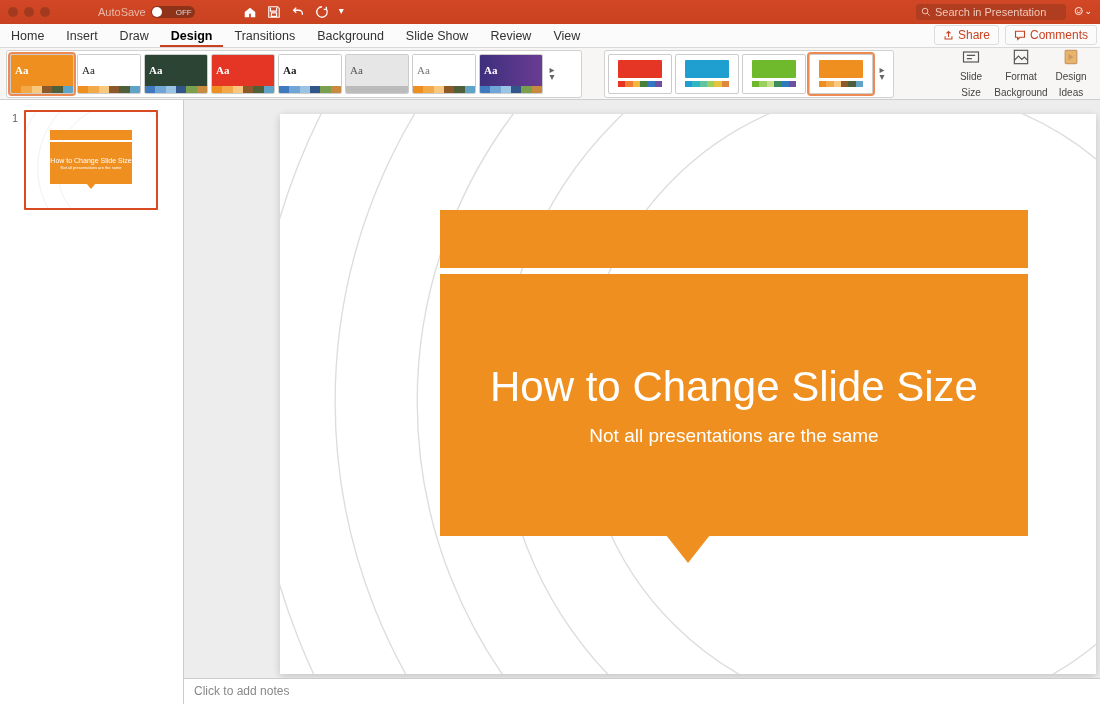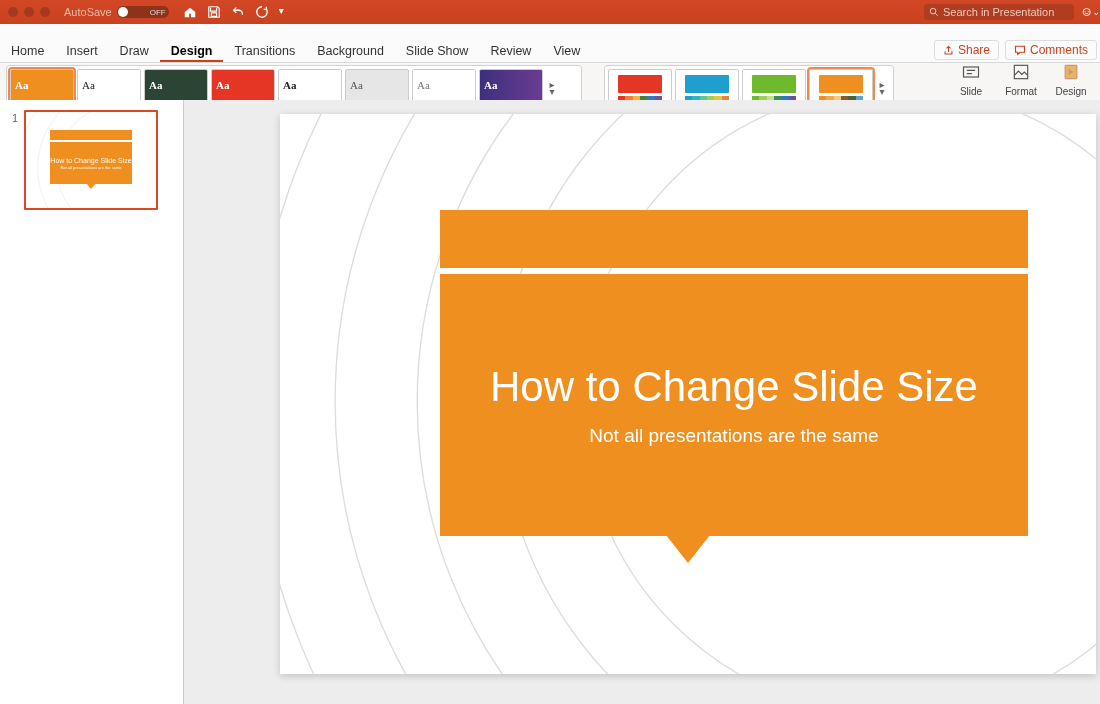--- a/index.html
+++ b/index.html
@@ -1,35 +1,35 @@
 <!DOCTYPE html>
 <html><head>
 <meta charset="utf-8">
 <style>
 * { margin: 0; padding: 0; box-sizing: border-box; font-family: -apple-system, "Segoe UI", "Helvetica Neue", Arial, sans-serif; }
 html, body { width: 1100px; height: 704px; overflow: hidden; background: #f0f0f0; }
 
 
-.titlebar { height: 24px; background: linear-gradient(#d24726,#c94220); display:flex; align-items:center; color:#fff; font-size:12px; }
+.titlebar { height: 24px; background: linear-gradient(#d24726,#c94220); display:flex; align-items:center; color:#fff; font-size:12px;gap:34px; }
 .traffic { display:flex; gap:6px; margin-left:8px; }
 .traffic span { width:10px; height:10px; border-radius:50%; background:#a33a1f; display:inline-block; }
 .autosave { margin-left:14px; color:#e9b9a9; font-size:11px; display:flex; align-items:center; gap:5px; }
-.autosave .toggle { width:52px; height:12px; border-radius:7px; background:#8e321a; position:relative; font-size:8px; color:#ddd; display:flex; align-items:center; justify-content:flex-end; padding-right:3px; }
+.autosave .toggle { width:44px; height:12px; border-radius:7px; background:#8e321a; position:relative; font-size:8px; color:#ddd; display:flex; align-items:center; justify-content:flex-end; padding-right:3px; }
 .autosave .toggle::before { content:""; position:absolute; left:1px; top:1px; width:10px; height:10px; background:#fff; border-radius:50%; }
 .tb-icons { display:flex; gap:10px; margin-left:14px; align-items:center; }
 .tb-icons svg, .tb-icons span.glyph { width:14px; height:14px; fill:#fff; color:#fff; font-size:13px; }
 .titlebar .title { position:absolute; left:0; right:0; text-align:center; font-size:12px; pointer-events:none; }
-.tb-right { margin-left:auto; display:flex; align-items:center; gap:8px; }
+.tb-right { margin-left:auto; display:flex; gap:8px; margin-right:8px; }
 .search { width:150px; height:16px; background:#b03d20; border-radius:3px; display:flex; align-items:center; padding:0 5px; color:#f0c9bb; font-size:11px; gap:4px; }
 .search svg { width:10px; height:10px; fill:#f0c9bb; }
 .emoji-btn { width:18px; height:14px; display:flex; align-items:center; justify-content:center; }
 .emoji-btn svg { width:14px; height:14px; fill:none; stroke:#fff; stroke-width:1.5; }
 
 
-.tabs { height:39px; background:#fbfbfb; border-bottom:1px solid #d9d9d9; display:flex; align-items:flex-end; }
+.tabs { height:24px; background:#fbfbfb; border-bottom:1px solid #d9d9d9; display:flex; align-items:flex-end; }
 .tabs .tab { padding:4px 11px 4px; font-size:12.5px; color:#333; cursor:pointer; white-space:nowrap; }
 .tabs .tab.active { color:#000; font-weight:600; border-bottom:2px solid #c94220; padding-bottom:2px; }
 .tabs .spacer { flex:1; }
 .tabs .chip { font-size:12px; padding:2px 8px; border:1px solid #ddd; border-radius:3px; margin:2px 3px 2px; display:flex; align-items:center; gap:4px; cursor:pointer; }
 .chip.share { color:#c94220; }
 .chip.share svg { width:11px;height:11px;fill:#c94220; }
 .chip.comments { color:#c94220; }
 .chip.comments svg { width:12px;height:12px;fill:none;stroke:#c94220;stroke-width:1.5; }
 
 
@@ -393,13 +393,16 @@
       </svg>
       <div class="topbar"></div>
       <div class="mainbox">
         <div class="h">How to Change Slide Size</div>
         <div class="s">Not all presentations are the same</div>
       </div>
       <div class="arrow"></div>
     </div>
   </div>
 
+  <div class="notes">
+    <span>Click to add notes</span>
+  </div>
 </div>
 
 </body></html>

